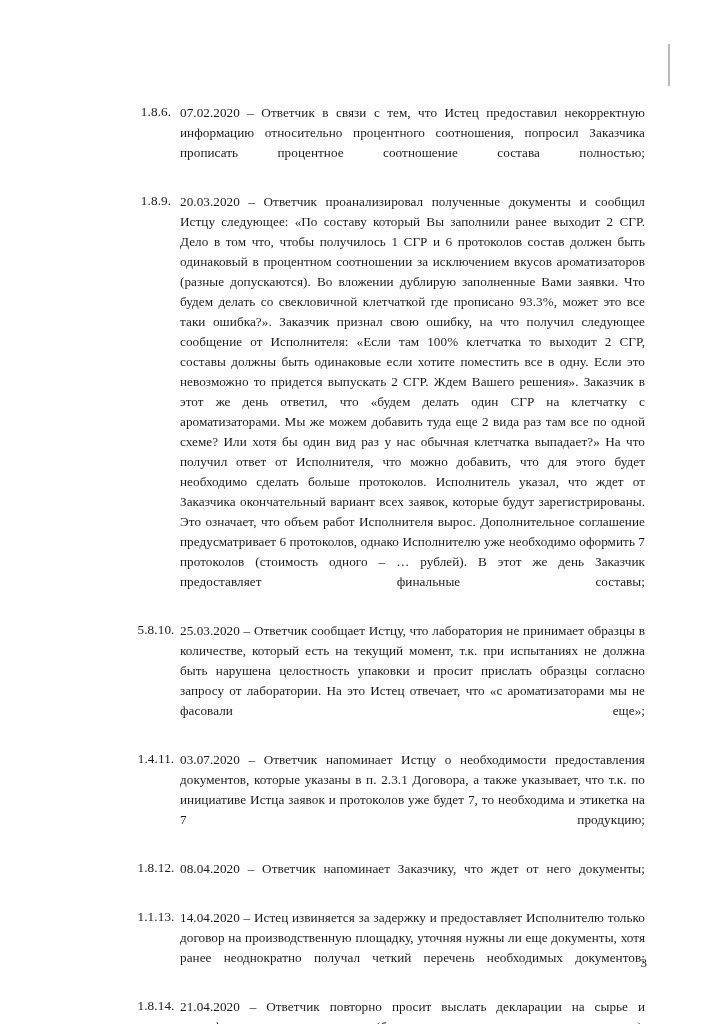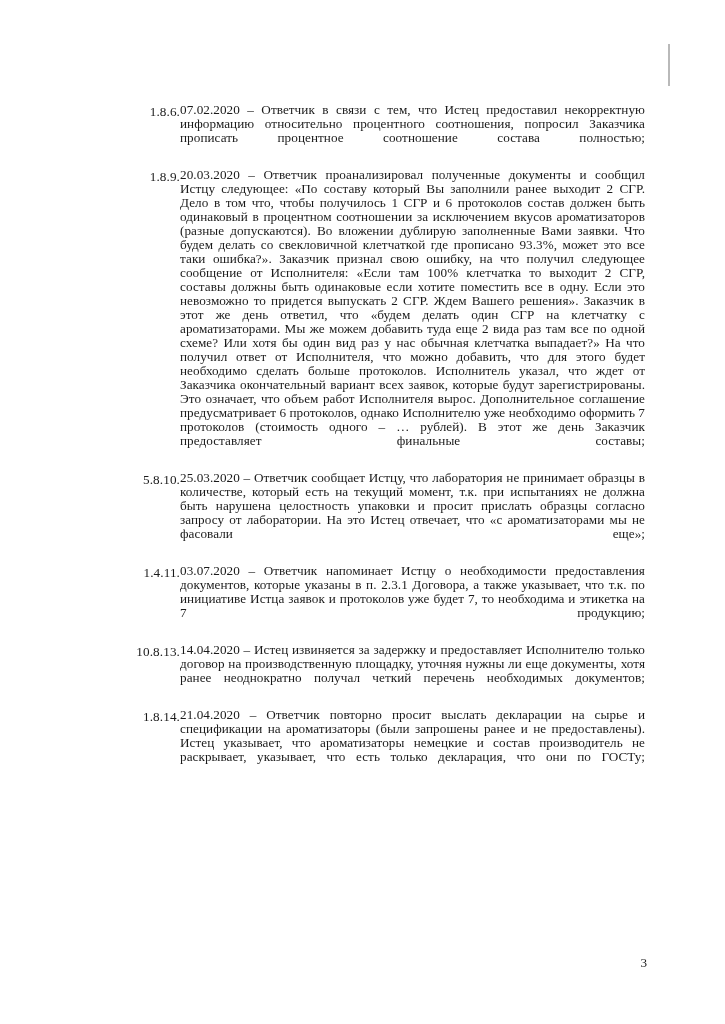--- a/index.html
+++ b/index.html
@@ -39,28 +39,28 @@
   .clause {
     display: flex;
     align-items: flex-start;
     margin-bottom: 9px;
   }
   .clause-num {
     flex: 0 0 48px;
     width: 48px;
     font-size: 13.2px;
     line-height: 18.3px;
-    text-align: right;
+    text-align: center;
     white-space: nowrap;
     letter-spacing: 0.1px;
   }
   .clause-text {
     flex: 1 1 auto;
     font-size: 13.2px;
-    line-height: 14px;
+    line-height: 20px;
     text-align: justify;
     text-justify: inter-word;
     hyphens: none;
     letter-spacing: 0.05px;
   }
   
   .clause-text::after {
     content: "";
     display: inline-block;
     width: 100%;
@@ -99,23 +99,27 @@
     <div class="clause">
       <div class="clause-num">5.8.10.</div>
       <div class="clause-text">25.03.2020 – Ответчик сообщает Истцу, что лаборатория не принимает образцы в количестве, который есть на текущий момент, т.к. при испытаниях не должна быть нарушена целостность упаковки и просит прислать образцы согласно запросу от лаборатории. На это Истец отвечает, что «с ароматизаторами мы не фасовали еще»;</div>
     </div>
 
     <div class="clause">
       <div class="clause-num">1.4.11.</div>
       <div class="clause-text">03.07.2020 – Ответчик напоминает Истцу о необходимости предоставления документов, которые указаны в п. 2.3.1 Договора, а также указывает, что т.к. по инициативе Истца заявок и протоколов уже будет 7, то необходима и этикетка на 7 продукцию;</div>
     </div>
 
+    <div class="clause">
+      <div class="clause-num">1.8.12.</div>
+      <div class="clause-text">08.04.2020 – Ответчик напоминает Заказчику, что ждет от него документы;</div>
+    </div>
 
     <div class="clause">
-      <div class="clause-num">10.8.13.</div>
+      <div class="clause-num">1.1.13.</div>
       <div class="clause-text">14.04.2020 – Истец извиняется за задержку и предоставляет Исполнителю только договор на производственную площадку, уточняя нужны ли еще документы, хотя ранее неоднократно получал четкий перечень необходимых документов;</div>
     </div>
 
     <div class="clause">
       <div class="clause-num">1.8.14.</div>
       <div class="clause-text">21.04.2020 – Ответчик повторно просит выслать декларации на сырье и спецификации на ароматизаторы (были запрошены ранее и не предоставлены). Истец указывает, что ароматизаторы немецкие и состав производитель не раскрывает, указывает, что есть только декларация, что они по ГОСТу;</div>
     </div>
 
   </div>
 

